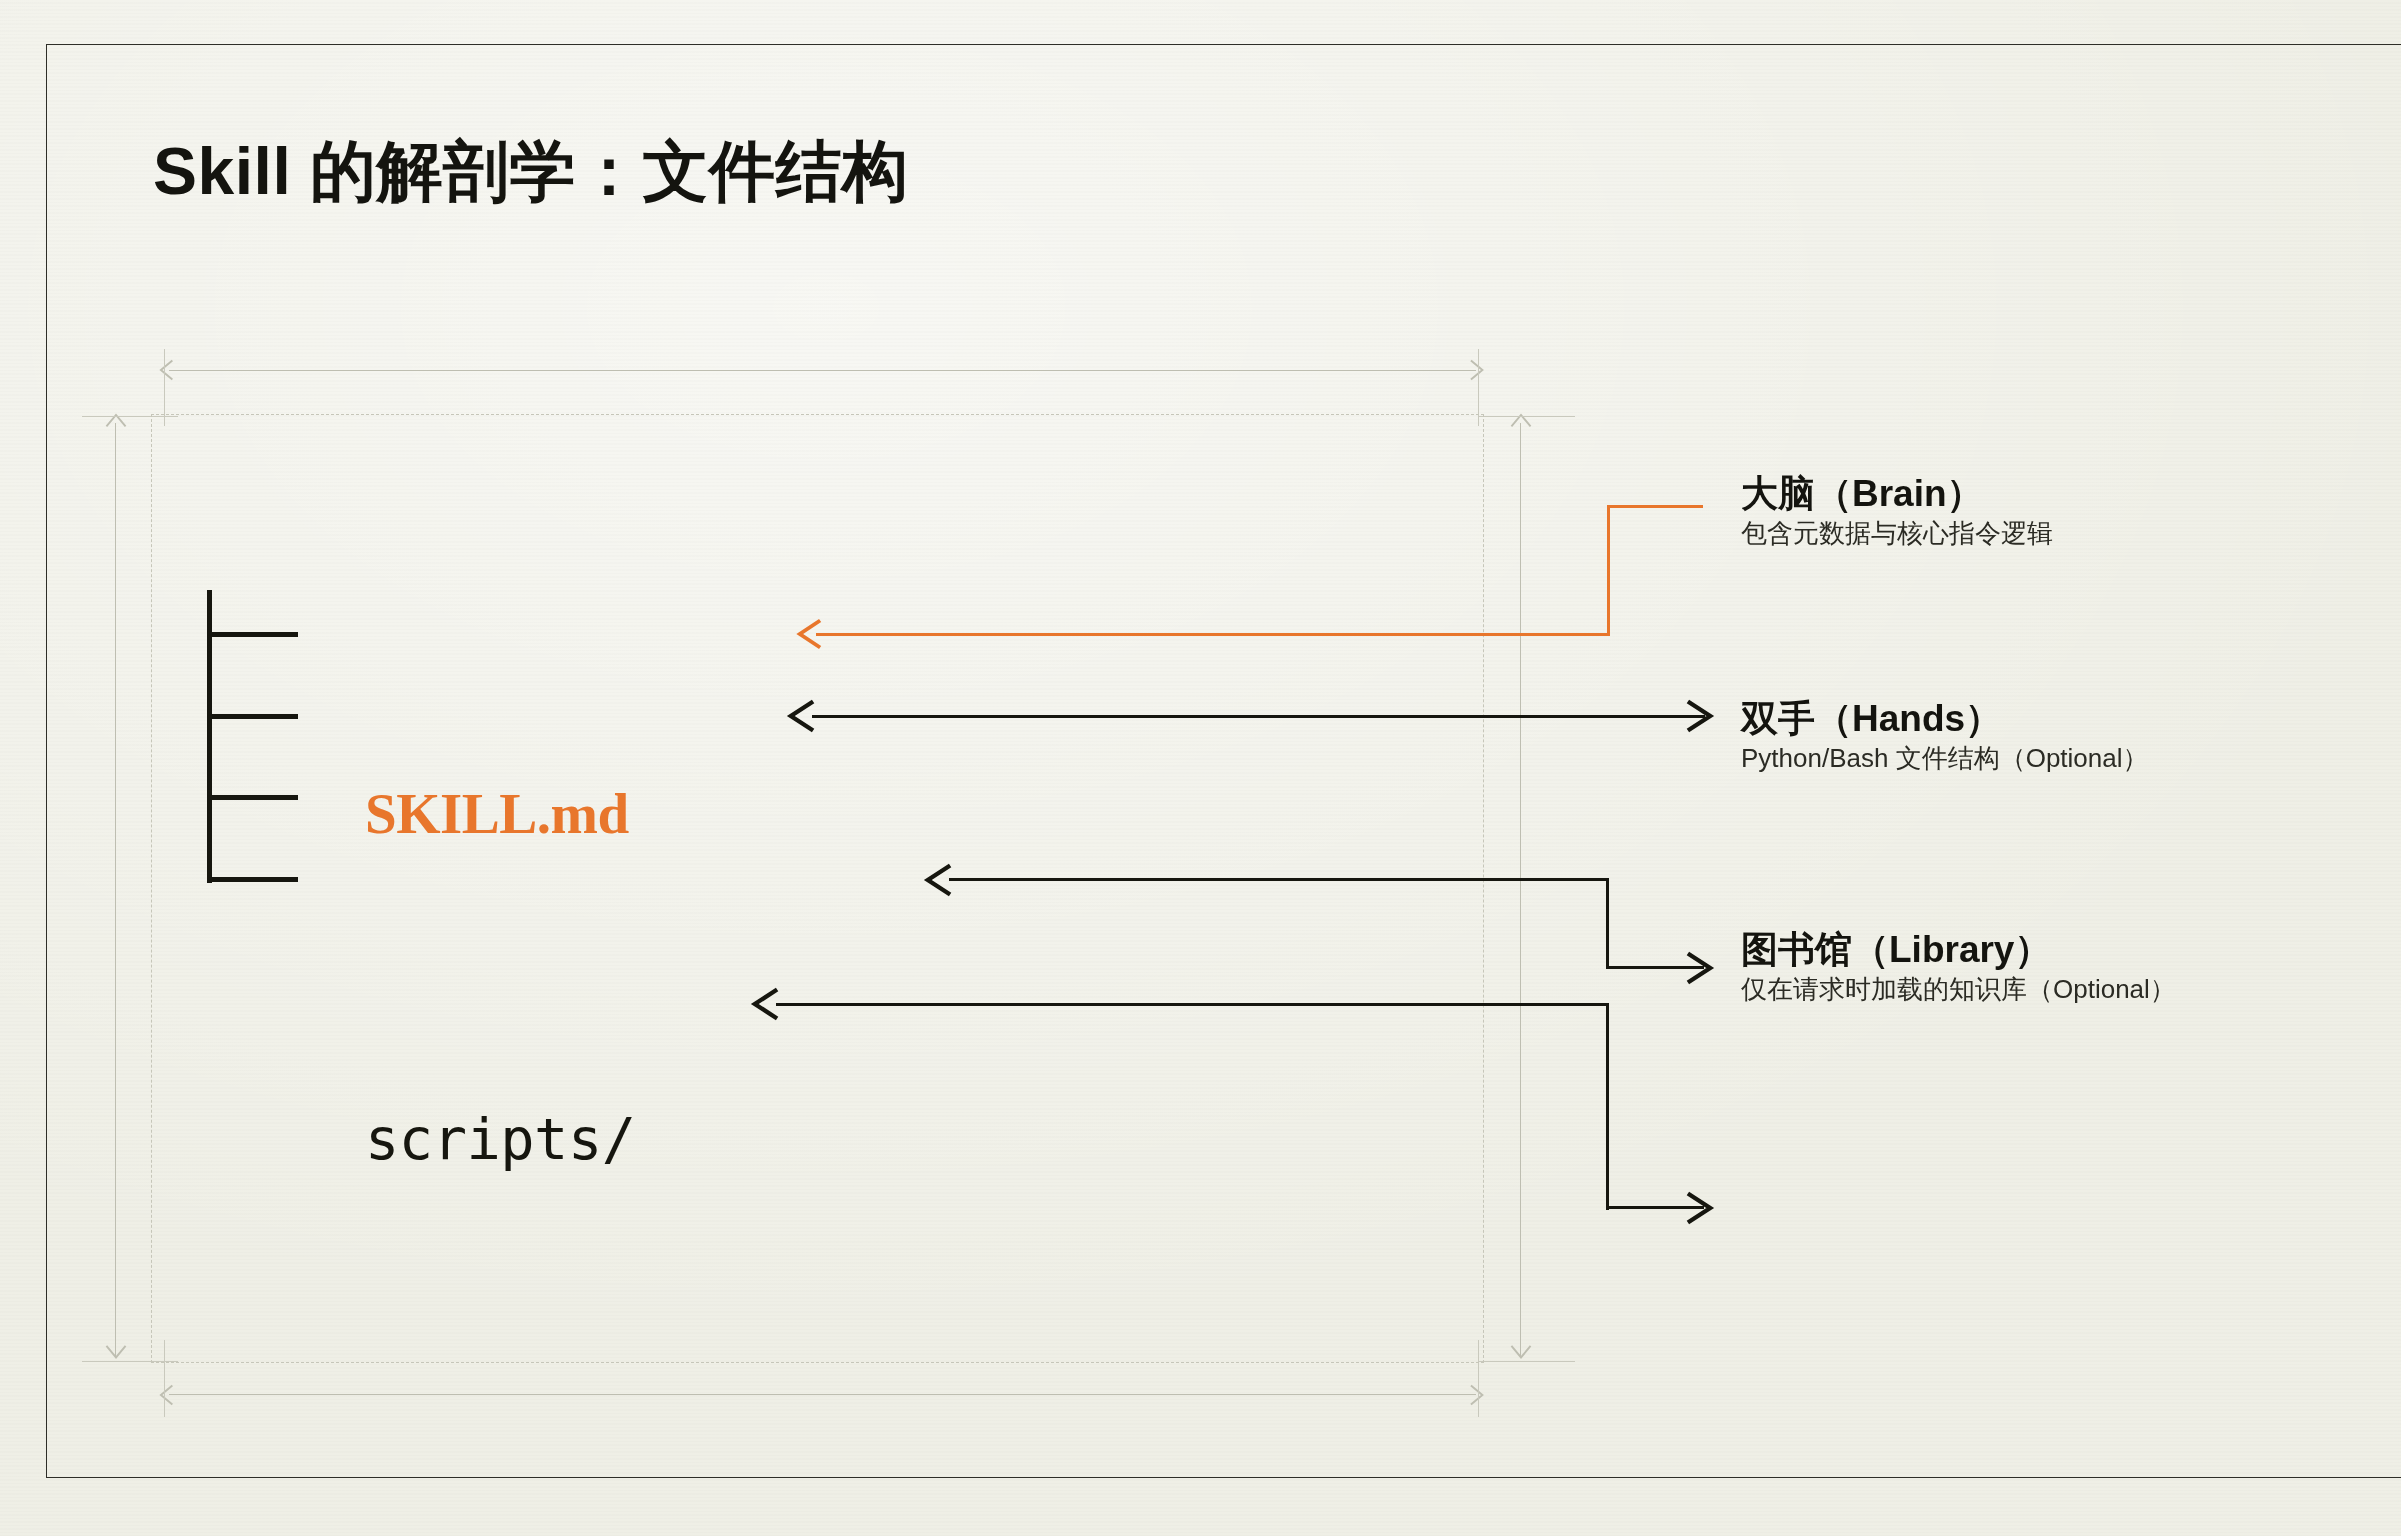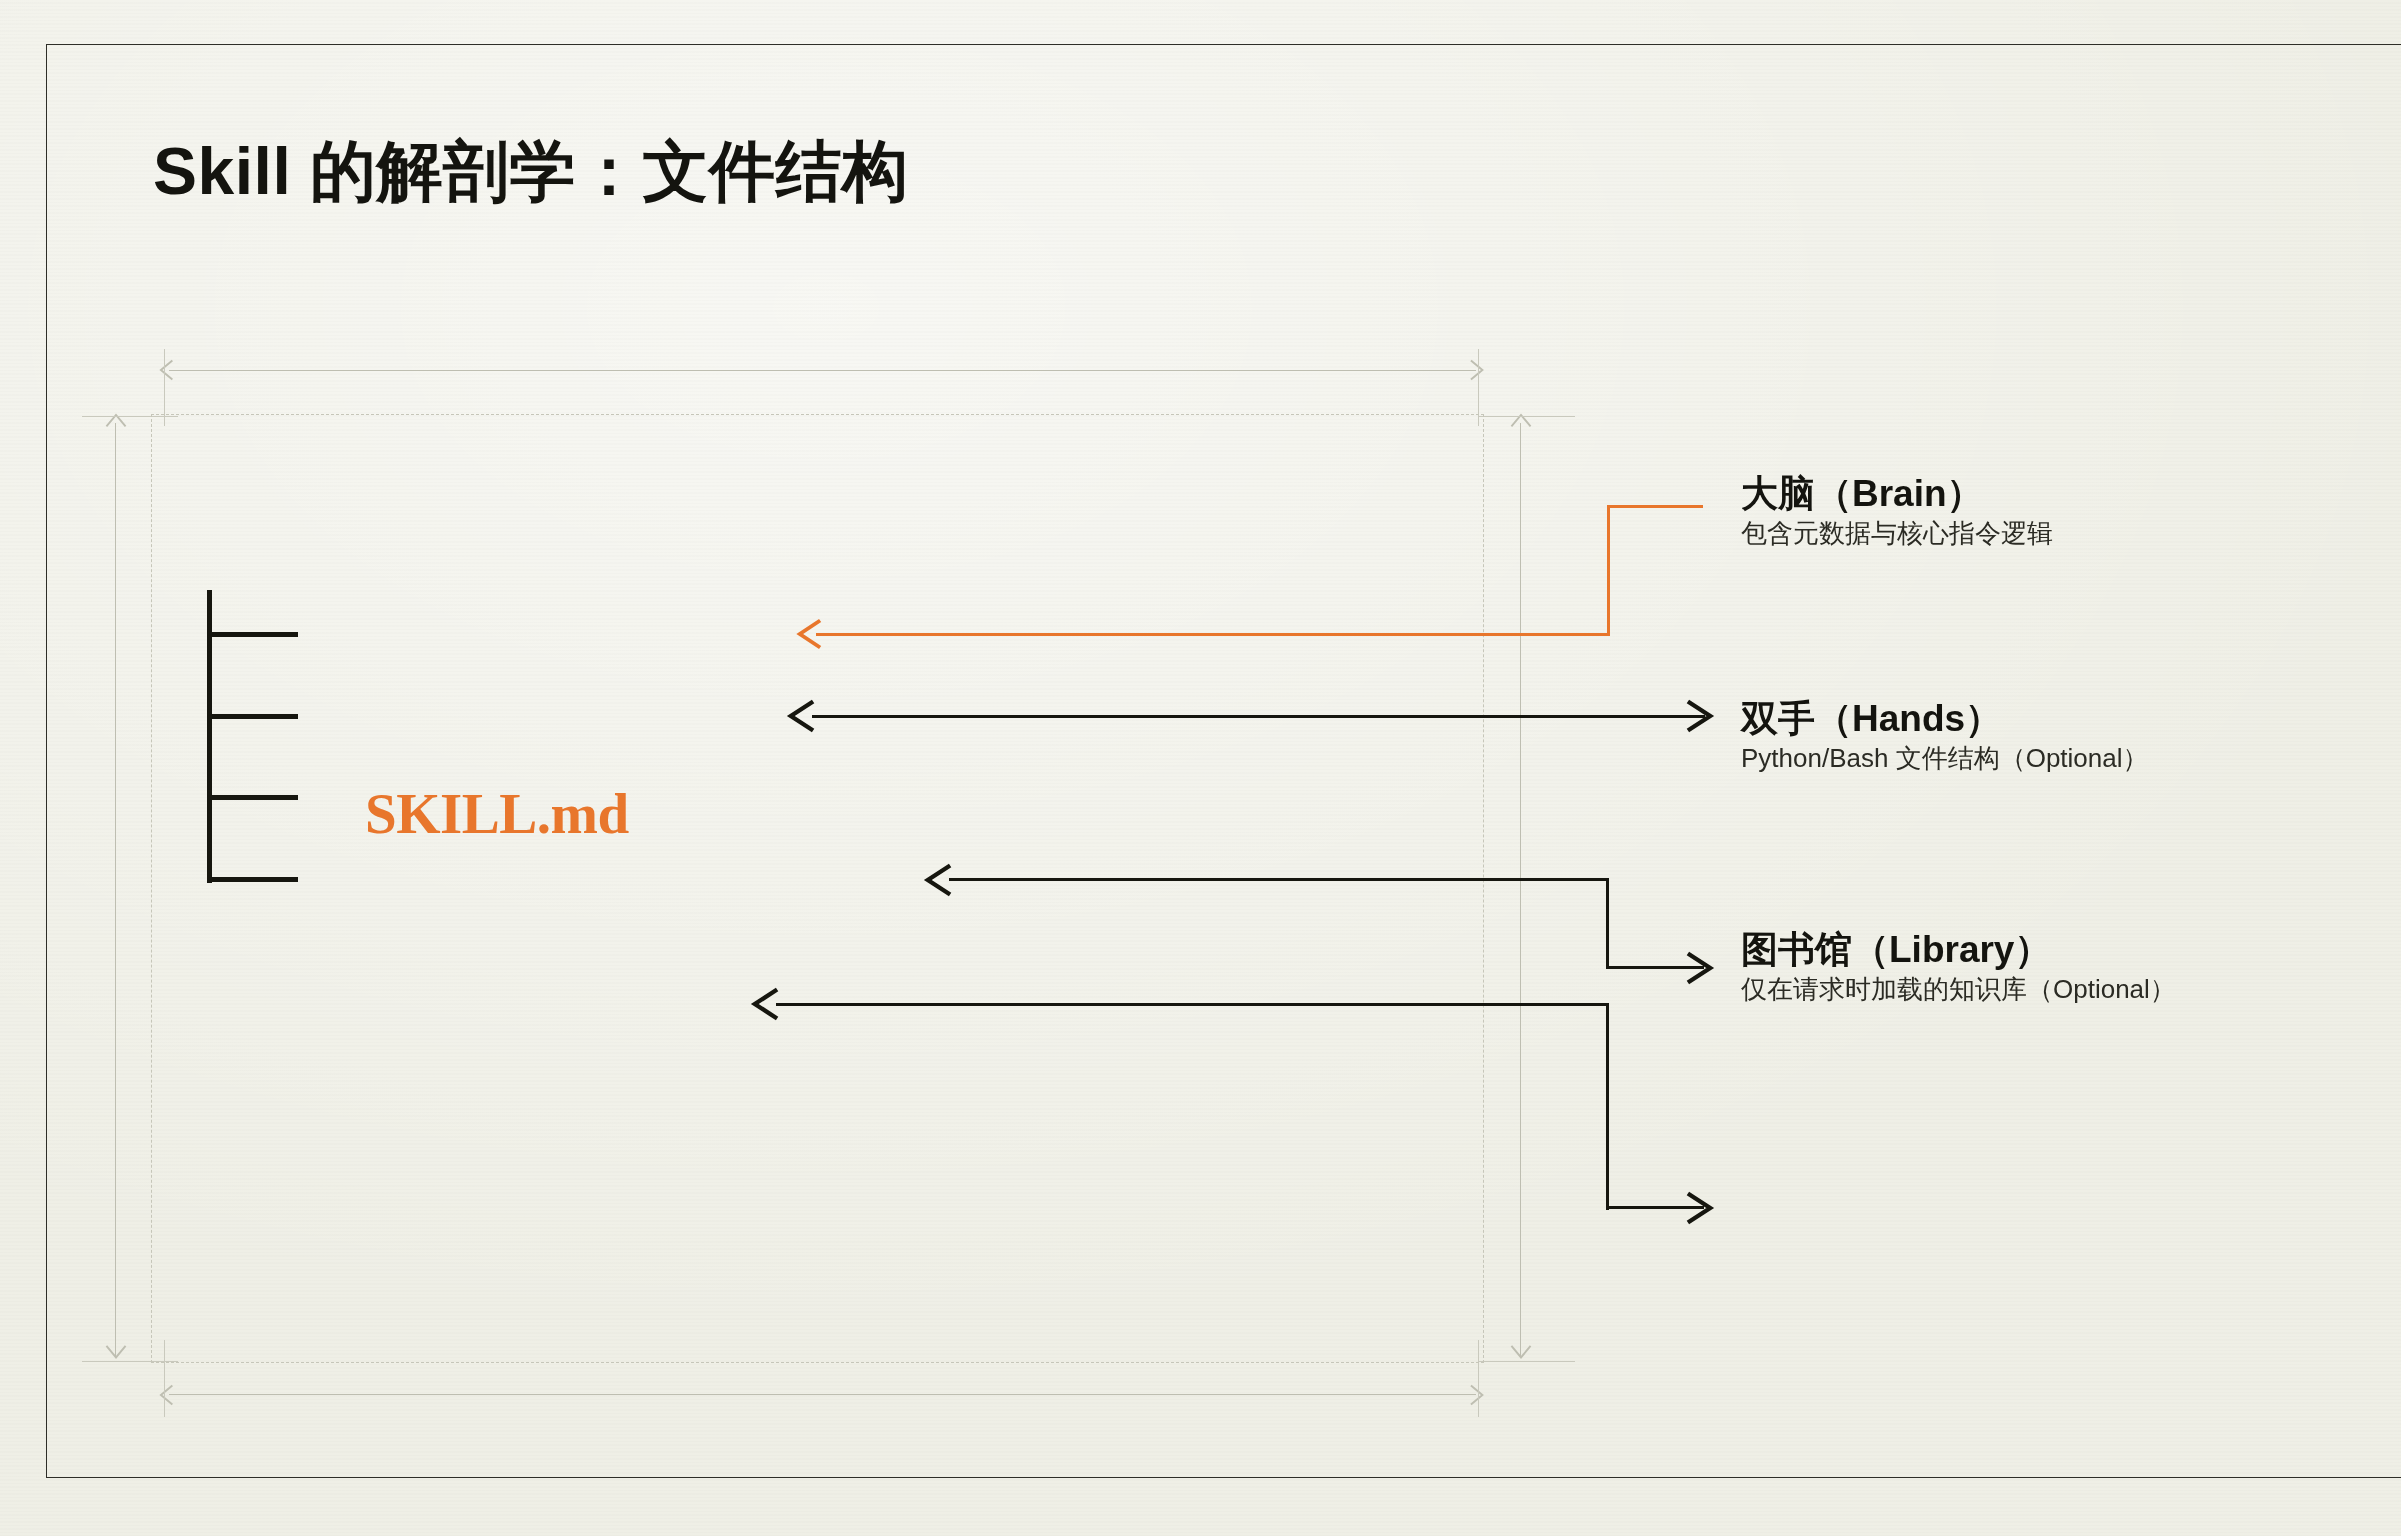--- a/index.html
+++ b/index.html
@@ -177,20 +177,23 @@
 
   <div id="dashbox"></div>
 
   <div id="tree">
 
 
     <div class="row">
       <span class="txt" style="left: 178px; color: rgb(232, 118, 44); font-weight: 700; font-family: Liberation Serif, serif;">SKILL.md</span>
     </div>
 
+    <div class="row">
+      <span class="txt" style="left:178px;">scripts/</span>
+    </div>
 
     
 
     
   </div>
 
   <div>
 
     <div class="tbar-v" style="left:207px;top:590px;height:91px;"></div>
     <div class="tbar-h" style="left:207px;top:632px;width:91px;"></div>

